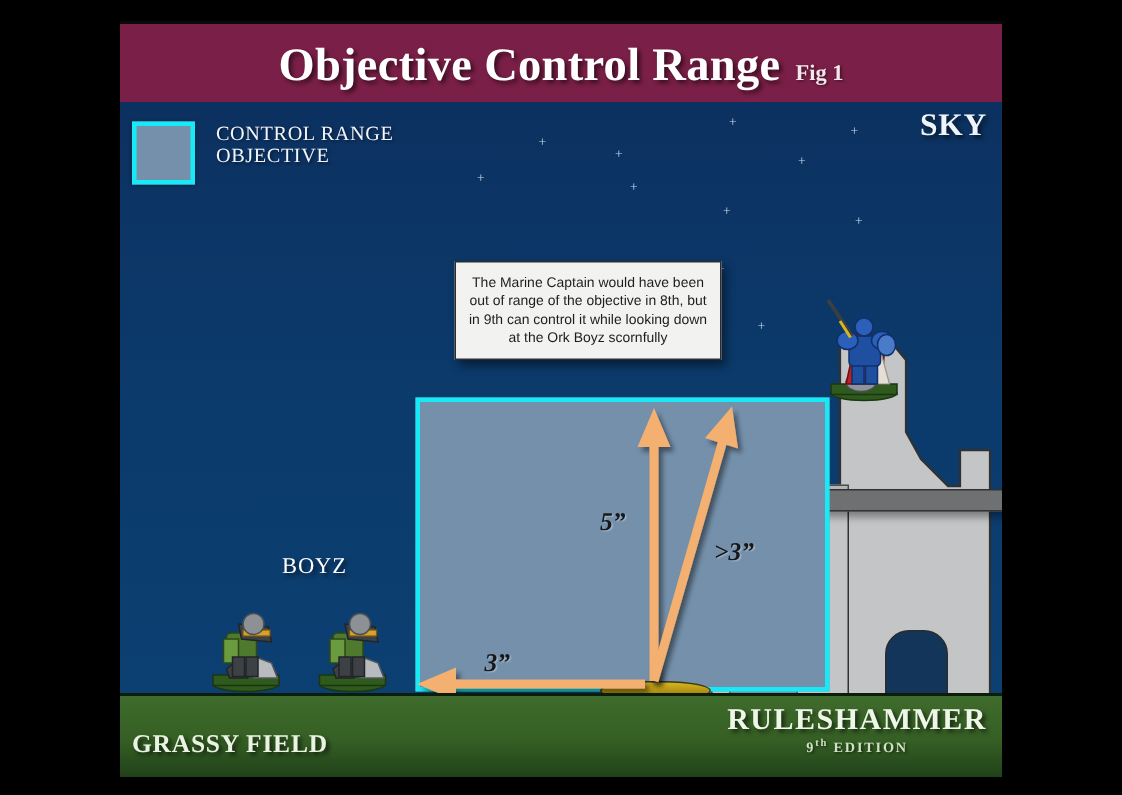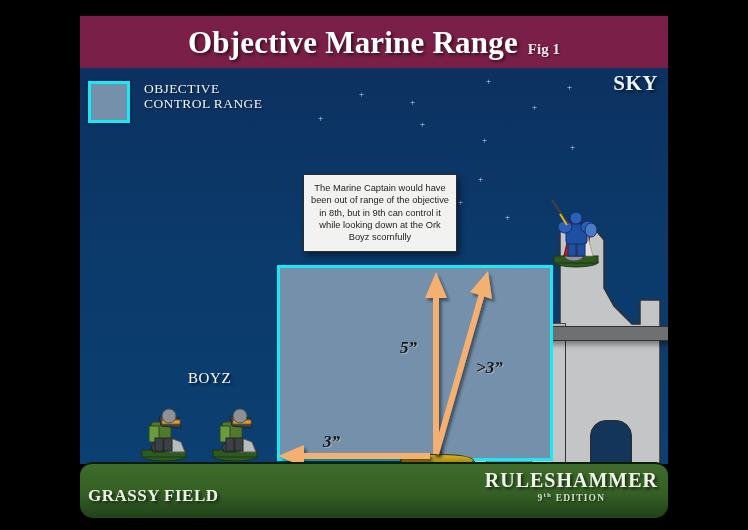--- a/index.html
+++ b/index.html
@@ -56,57 +56,57 @@
   #objective{position:absolute;left:320px;top:386px;width:72px;height:11px;
              background:linear-gradient(180deg,#d9b521 0%,#8f7206 100%);
              border:1px solid #3a3a10;border-radius:50%/60%;}
 
   
   #arrows{position:absolute;left:0;top:0;width:588px;height:396px;pointer-events:none;}
   .meas{position:absolute;color:#16181a;font-size:17px;font-weight:bold;font-style:italic;
         text-shadow:1px 1px 1px rgba(255,255,255,.35);}
 
   
-  #callout{position:absolute;left:223px;top:106px;width:154px;
+  #callout{position:absolute;left:223px;top:106px;width:178px;
            background:#f2f2f0;border:1.5px solid #2a2c2e;
            box-shadow:3px 4px 6px rgba(0,0,0,.45);
            padding:7px 6px 8px;box-sizing:border-box;
            font-family:"Liberation Sans",sans-serif;font-size:9.3px;line-height:12.3px;
            color:#1b1d1f;text-align:center;}
 
   
   #label-marine{position:absolute;left:455px;top:108px;color:#ffffff;font-size:15px;
                 font-weight:bold;line-height:16px;letter-spacing:.4px;
                 text-shadow:2px 2px 3px rgba(0,0,0,.65);}
   #label-boyz{position:absolute;left:108px;top:302px;color:#ffffff;font-size:15px;
               font-weight:normal;letter-spacing:.6px;text-shadow:2px 2px 3px rgba(0,0,0,.65);}
 
   
   .mini{position:absolute;}
 
   
   #ground{position:absolute;left:80px;top:462px;width:588px;height:54px;
           background:linear-gradient(180deg,#3f6b2c 0%,#355f24 55%,#20411a 100%);
-          border-top:2px solid #0d1d0c;overflow:hidden;border-radius:13px;}
+          border-top:2px solid #0d1d0c;overflow:hidden;}
   #grassy-label{position:absolute;left:8px;top:22px;color:#e9f3e2;font-size:17px;
                 font-weight:bold;letter-spacing:.5px;text-shadow:2px 2px 3px rgba(0,0,0,.6);}
   #brand{position:absolute;right:10px;top:5px;text-align:center;}
   #brand-name{color:#eef6e8;font-size:20px;font-weight:bold;letter-spacing:1px;
               text-shadow:2px 2px 3px rgba(0,0,0,.6);}
   #brand-sub{color:#cfe2c2;font-size:9.5px;font-weight:bold;letter-spacing:1.2px;
              margin-top:-1px;text-shadow:1px 1px 2px rgba(0,0,0,.6);}
   #brand-sub .sup{font-size:7px;vertical-align:super;}
 </style>
 </head>
 <body>
 
 <div id="frame">
 
   <div id="titlebar">
-    <span id="title-text">Objective Marine Range</span>
+    <span id="title-text">Objective Control Range</span>
     <span id="fig-label">Fig 1</span>
   </div>
 
   <div id="scene">
 
     <div class="star" style="left:330px;top:30px;">+</div>
     <div class="star" style="left:406px;top:9px;">+</div>
     <div class="star" style="left:487px;top:15px;">+</div>
     <div class="star" style="left:452px;top:35px;">+</div>
     <div class="star" style="left:340px;top:52px;">+</div>
@@ -116,22 +116,22 @@
     <div class="star" style="left:378px;top:130px;">+</div>
     <div class="star" style="left:425px;top:145px;">+</div>
     <div class="star" style="left:279px;top:22px;">+</div>
     <div class="star" style="left:238px;top:46px;">+</div>
 
     <div id="sky-label">SKY</div>
 
     <div id="legend">
       <div id="legend-swatch"></div>
       <div id="legend-text">
+        <div>CONTROL RANGE</div>
         <div>OBJECTIVE</div>
-        <div>CONTROL RANGE</div>
       </div>
     </div>
 
     <div id="building">
 
       <svg width="204" height="236" style="position:absolute;left:0;top:0;">
         <polygon points="96,0 130,0 140,12 140,60 150,78 168,96 176,96 176,72 196,72 196,236 96,236" fill="#c3c5c6" stroke="#2f3133" stroke-width="1.5"></polygon>
       </svg>
       <div class="wall" style="left:0px;top:96px;width:100px;height:140px;"></div>
       <div id="roofslab"></div>

